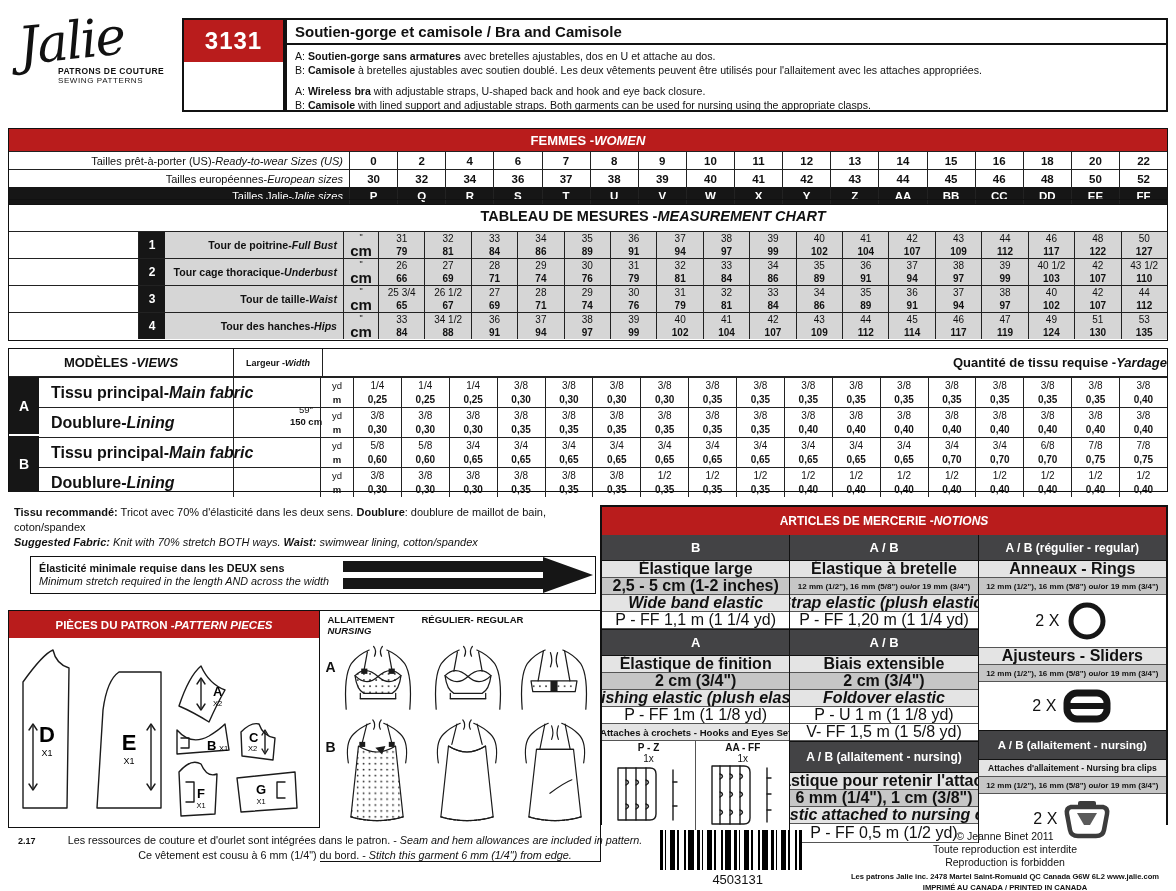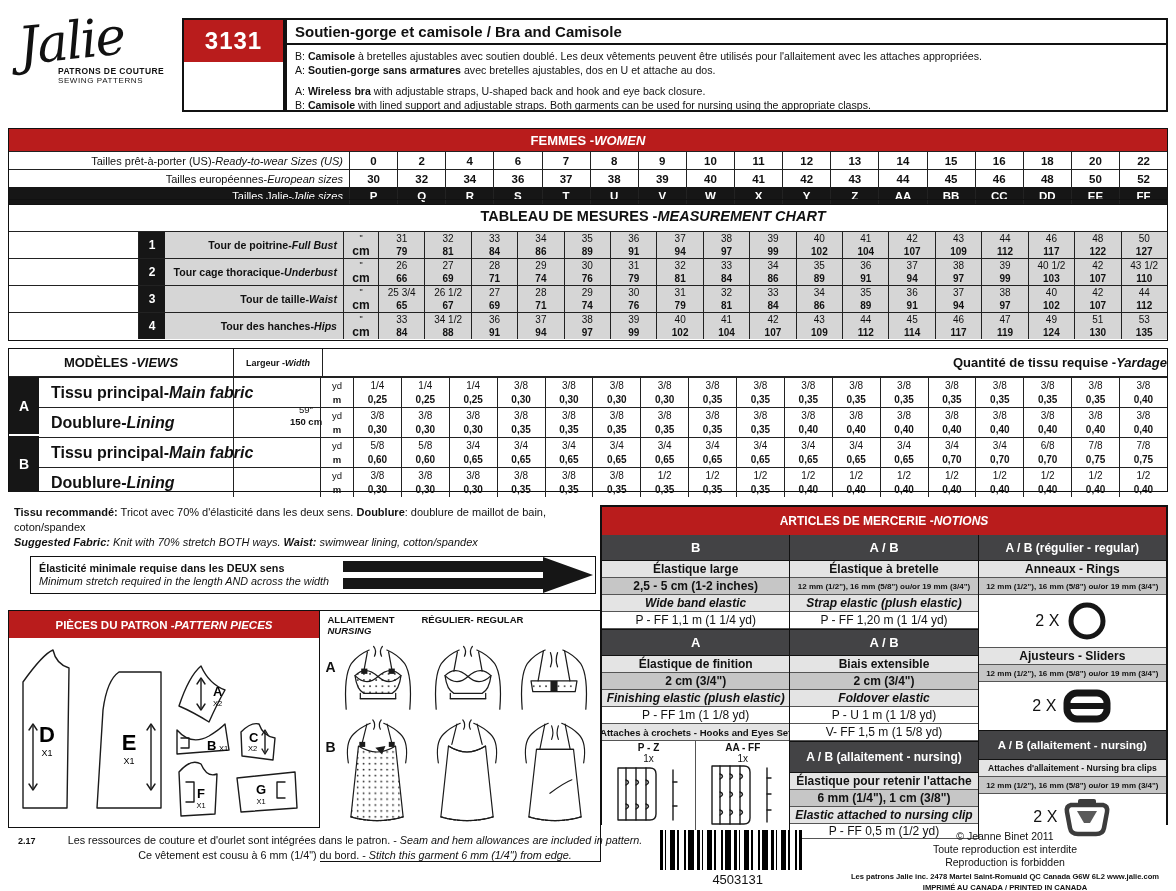--- a/index.html
+++ b/index.html
@@ -36,21 +36,21 @@
   #mtitle{height:31px;margin-left:130px;display:flex;align-items:center;justify-content:center;font-size:14.5px}
   .mrow{display:flex;height:26px;border-top:1px solid #222}
   .mrow .spacer{width:130px;border-right:1px solid #222;box-sizing:border-box}
   .mrow .num{width:26px;background:#161616;color:#fff;display:flex;align-items:center;justify-content:center;font-weight:bold;font-size:12px}
   .mrow .lab{width:178px;background:#d6d6d6;display:flex;justify-content:flex-end;align-items:center;padding-right:6px;box-sizing:border-box;font-size:10.6px;white-space:nowrap}
   .mrow .units{width:34px;background:#d6d6d6;border-left:1px solid #222;display:flex;flex-direction:column}
   .mrow .units div{flex:1;display:flex;align-items:center;justify-content:center}
   .mrow .vals{flex:1;display:flex;flex-direction:column;background:#d6d6d6}
   .mline{display:flex;flex:1;font-size:10px}
   .mline.cm .cell{font-weight:bold}
-  .u-in{font-size:9px}.u-cm{font-size:12px;font-weight:bold}
+  .u-in{font-size:9px}.u-cm{font-size:15px;font-weight:bold}
   
   #yardage{left:8px;top:348px;width:1160px;height:144px;border:1.5px solid #111;box-sizing:border-box}
   #yhead{display:flex;height:27px;border-bottom:1px solid #222;align-items:stretch}
   #yhead .views{width:224px;display:flex;align-items:center;justify-content:center;font-size:13px;border-right:1px solid #222}
   #yhead .width{width:88px;display:flex;align-items:center;justify-content:center;font-size:9px;border-right:1px solid #222}
   #yhead .qty{flex:1;display:flex;align-items:center;justify-content:flex-end;font-size:13px}
   .yrow{display:flex;height:29px;border-top:1px solid #222}
   .yrow .view{width:30px}
   .yrow .lab{width:194px;display:flex;align-items:center;padding-left:12px;box-sizing:border-box;font-size:16px;white-space:nowrap}
   .yrow .wcol{width:88px;border-left:1px solid #222;border-right:1px solid #222;box-sizing:border-box}
@@ -75,21 +75,21 @@
   .sk .dots{fill:url(#dotp);stroke:#1b1b1b}
   .sk .dk{fill:#1b1b1b;stroke:none}
   
   #notions{left:600px;top:505px;width:568px;height:320px;border:2px solid #111;box-sizing:border-box;display:flex;flex-direction:column}
   #notions .hd{height:28px;flex:none;font-size:12px}
   #ncols{display:flex;flex:1}
   .ncol{flex:1;display:flex;flex-direction:column;border-left:1.5px solid #111;min-width:0}
   .ncol:first-child{border-left:none}
   .nhdr{height:25px;flex:none;background:#434345;color:#fff;display:flex;align-items:center;justify-content:center;font-size:13px;font-weight:bold;border-top:1.5px solid #111;border-bottom:1.5px solid #111}
   .nhdr:first-child{border-top:none}
-  .nrow{height:16px;flex:none;display:flex;align-items:center;justify-content:center;font-size:12px;border-bottom:1px solid #555;white-space:nowrap;overflow:hidden}
+  .nrow{height:16px;flex:none;display:flex;align-items:center;justify-content:center;font-size:16px;border-bottom:1px solid #555;white-space:nowrap;overflow:hidden}
   .lt{background:#e4e4e4}.md{background:#c6c6c6}.wh{background:#fff}
   .sm{font-size:8px}.xs{font-size:8.6px}
   .iconrow{display:flex;align-items:center;justify-content:center;gap:6px;background:#fff;flex:none}
   .hookwrap{flex:1;display:flex;background:#fff}
   .hookcell{flex:1;display:flex;flex-direction:column;align-items:center;border-right:1px solid #555;padding-top:1px}
   .hookcell:last-child{border-right:none}
   .hookcell .rng{font-size:10px;font-weight:bold}
   .hookcell .q{font-size:10px}
   
   #footer{left:0;top:830px;width:1176px}
@@ -121,22 +121,22 @@
     <div class="tag2">SEWING PATTERNS</div>
   </div>
 
   <div class="abs" id="numbox">
     <div id="patnum" class="blackbar">3131</div>
   </div>
 
   <div class="abs" id="titlebox">
     <div class="ttl">Soutien-gorge et camisole / Bra and Camisole</div>
     <div class="desc">
+      <div><span>A: </span><span class="b">Soutien-gorge sans armatures</span><span> avec bretelles ajustables, dos en U et attache au dos.</span></div>
       <div><span>B: </span><span class="b">Camisole</span><span> à bretelles ajustables avec soutien doublé. Les deux vêtements peuvent être utilisés pour l'allaitement avec les attaches appropriées.</span></div>
-      <div><span>A: </span><span class="b">Soutien-gorge sans armatures</span><span> avec bretelles ajustables, dos en U et attache au dos.</span></div>
       <div class="gap"></div>
       <div><span>A: </span><span class="b">Wireless bra</span><span> with adjustable straps, U-shaped back and hook and eye back closure.</span></div>
       <div><span>B: </span><span class="b">Camisole</span><span> with lined support and adjustable straps. Both garments can be used for nursing using the appropriate clasps.</span></div>
     </div>
   </div>
 
   <div class="abs" id="sizetable">
     <div class="blackbar b" style="height:22px;font-size:13px">
       <span>FEMMES - </span>
         <span class="i">WOMEN</span>

